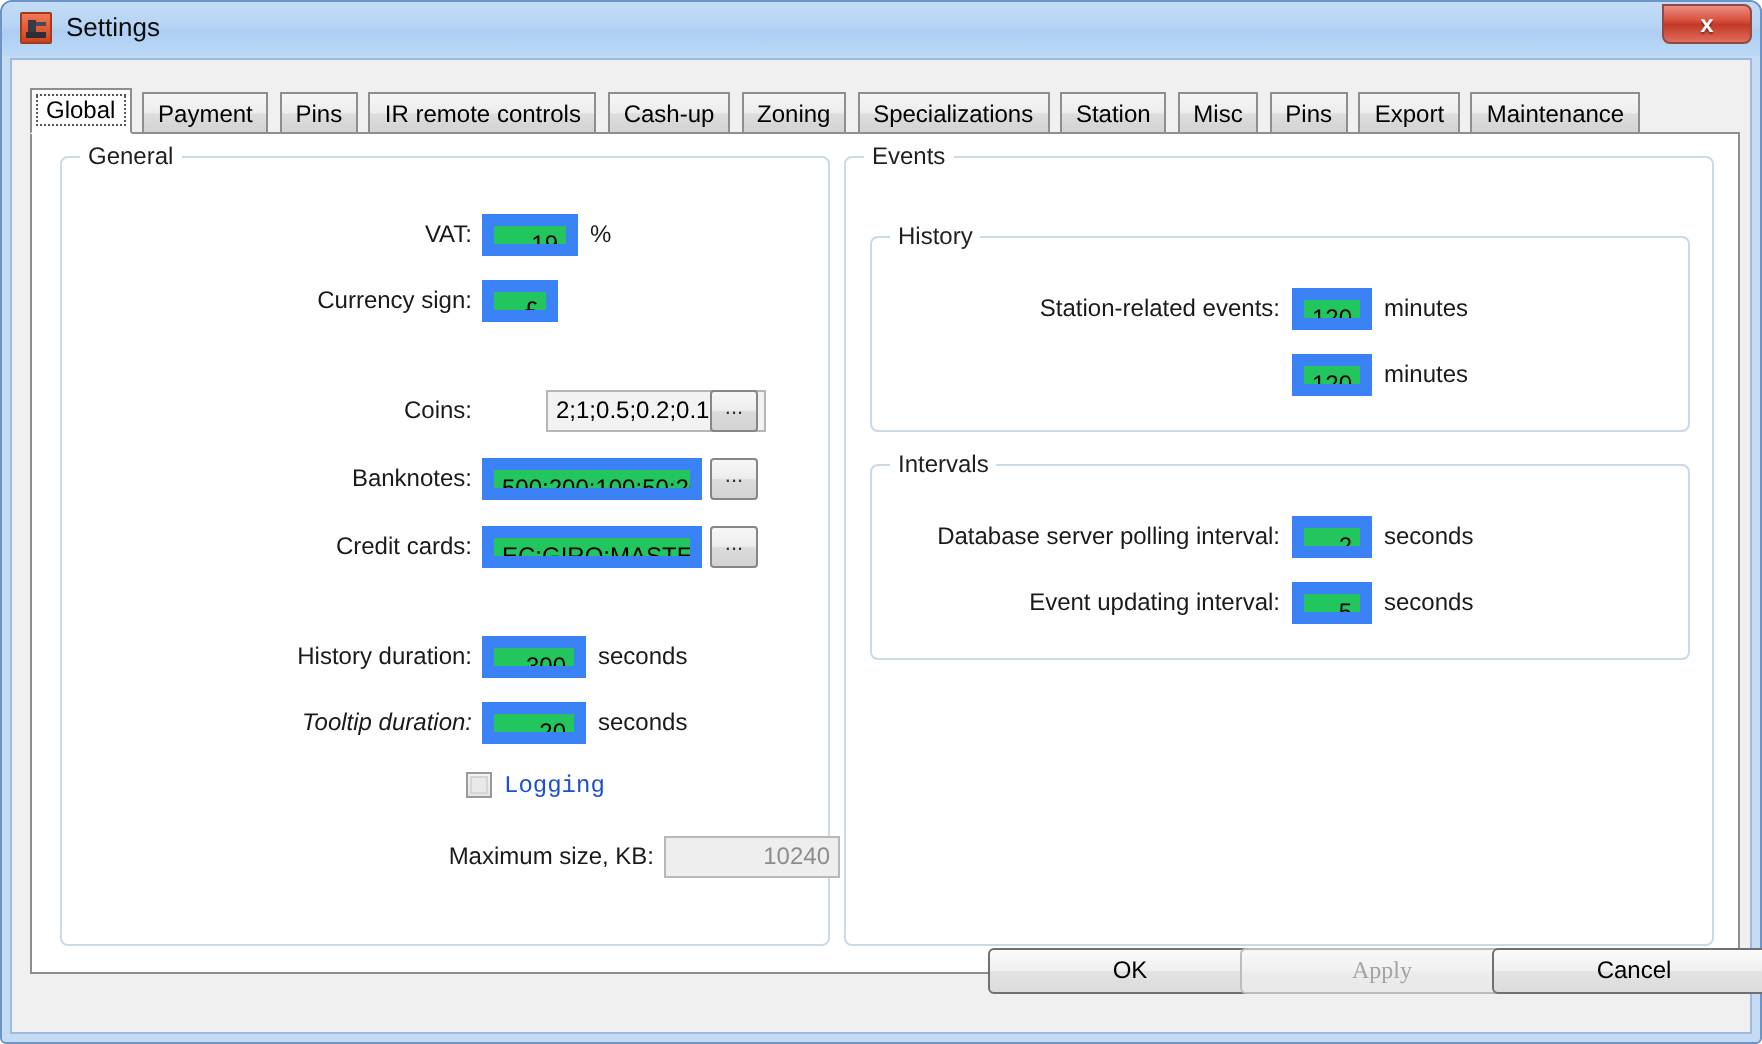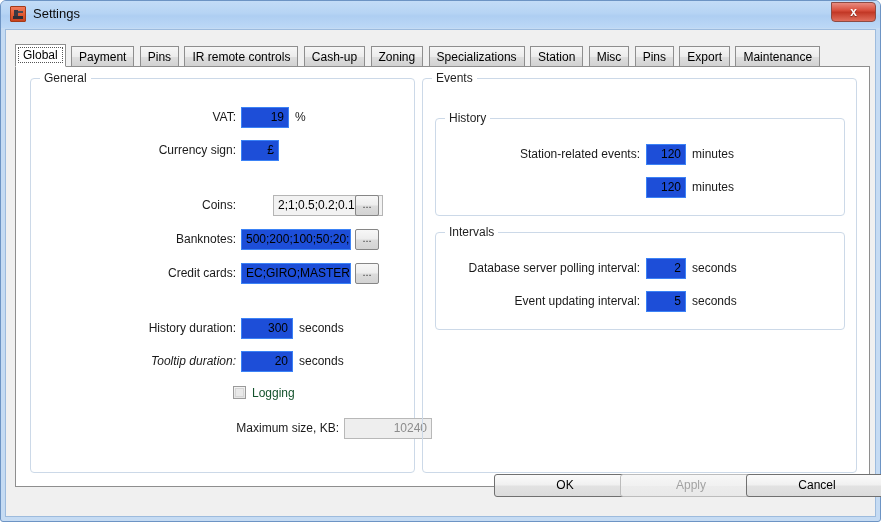--- a/index.html
+++ b/index.html
@@ -192,22 +192,22 @@
     text-align: right;
     font-size: 12px;
     color: #1a1a1a;
   }
   .txt {
     position: absolute;
     top: 0;
     height: 21px;
     line-height: 19px;
     box-sizing: border-box;
-    border: 1px solid #3b82f6;
-    background: #1d4ed8;
+    border: 6px solid #3b82f6;
+    background: #22c55e;
     font-family: "Liberation Sans", sans-serif;
     font-size: 12px;
     color: #000;
     padding: 0 4px;
     text-align: right;
     overflow: hidden;
     white-space: nowrap;
   }
   .txt.left { text-align: left; }
   .txt.readonlyish {
@@ -254,21 +254,22 @@
     position: absolute;
     left: 1px; top: 1px; right: 1px; bottom: 1px;
     border: 1px solid #d5d5d5;
     background: #e9e9e9;
   }
   .cbox-label {
     position: absolute;
     height: 16px;
     line-height: 16px;
     font-size: 12px;
-    color: #14532d;
+    color: #1d4ed8;
+    font-family: Liberation Mono, monospace;
   }
 
   
   #buttonbar {
     position: absolute;
     left: 0;
     bottom: 0;
     width: 873px;
     height: 56px;
   }
@@ -286,20 +287,21 @@
     color: #000;
     line-height: 21px;
     text-align: center;
     cursor: pointer;
   }
   .btn.disabled {
     color: #a3a3a3;
     border: 1px solid #bcbcbc;
     background: linear-gradient(to bottom, #f7f7f7 0%, #f1f1f1 50%, #ececec 52%, #e9e9e9 100%);
     cursor: default;
+    font-family: Liberation Serif, serif;
   }
   #btn-ok { left: 488px; }
   #btn-apply { left: 614px; }
   #btn-cancel { left: 740px; }
 </style>
 </head>
 <body>
 
 <div id="window">
 
@@ -381,21 +383,21 @@
           <div class="unit" style="left:268px;">seconds</div>
         </div>
 
         <div class="row" style="left:0; top:306px; width:380px; height:16px;">
           <div class="cbox" style="left:202px; top:1px;">
               <div class="inner"></div>
             </div>
           <div class="cbox-label" style="left:221px; top:0;">Logging</div>
         </div>
 
-        <div class="row" style="left:12px; top:339px; width:380px;">
+        <div class="row" style="left:0; top:339px; width:380px;">
           <div class="lbl" style="left:80px; width:216px;">Maximum size, KB:</div>
           <div class="txt disabled" style="left:301px; width:88px;">10240</div>
         </div>
       </div>
 
       <div class="groupbox" id="gb-events">
         <div class="gb-title">Events</div>
 
         <div class="groupbox" id="gb-history">
           <div class="gb-title">History</div>

